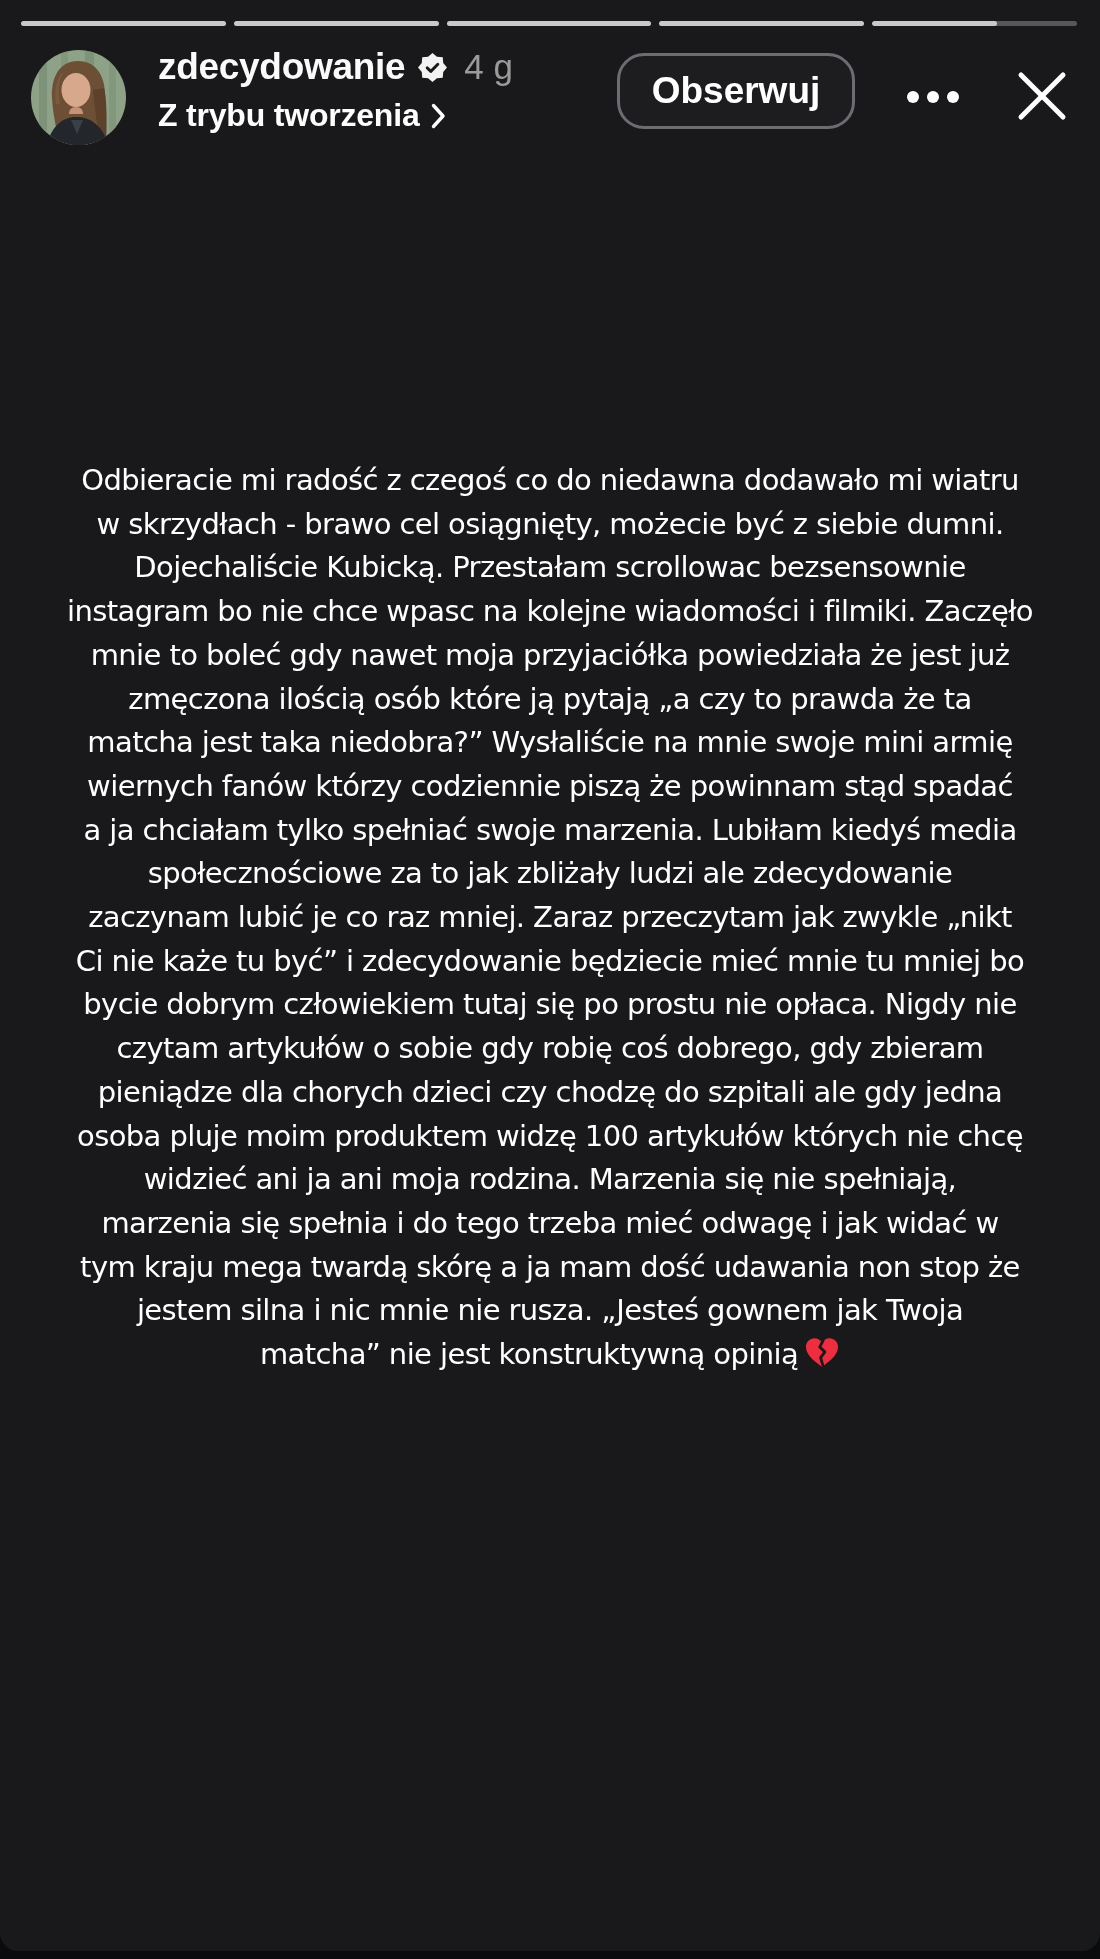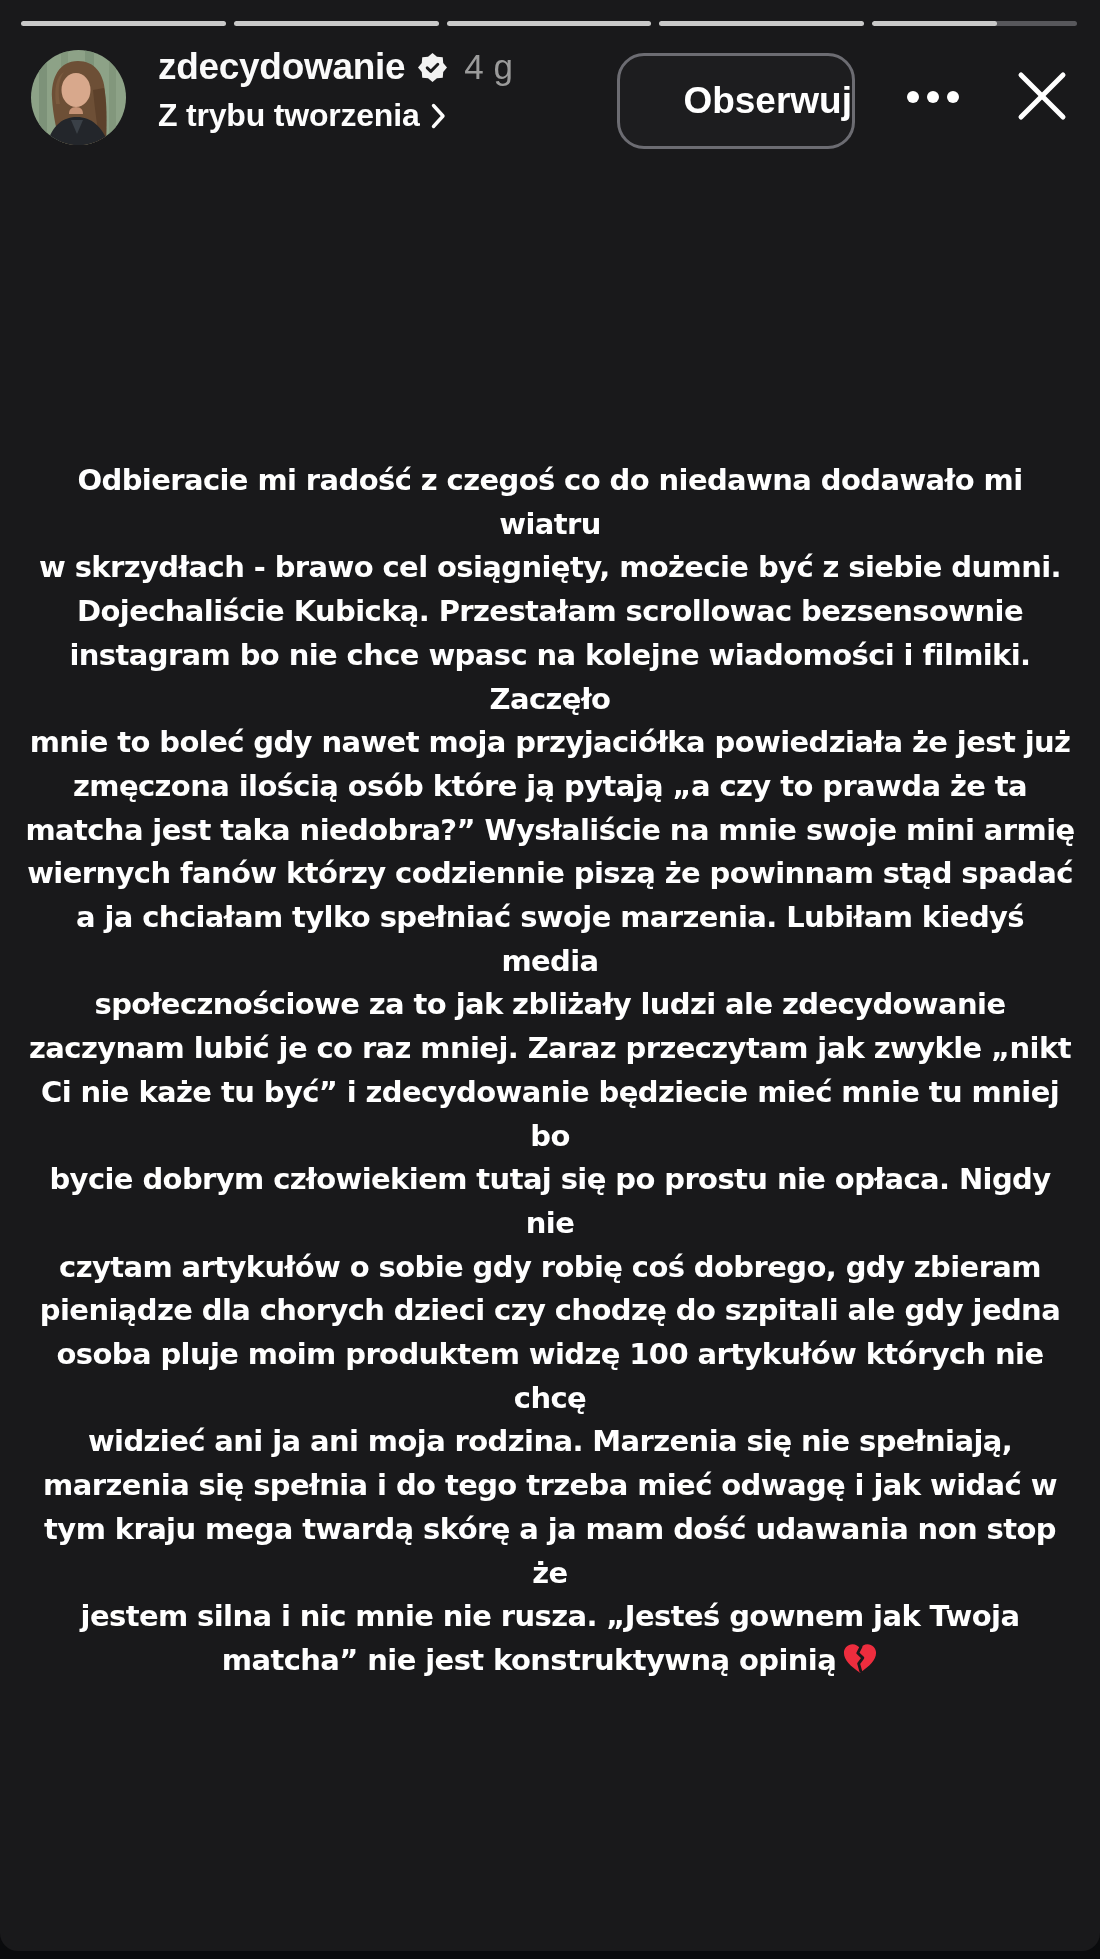--- a/index.html
+++ b/index.html
@@ -12,28 +12,28 @@
   .progress-fill{position:absolute;left:0;top:0;bottom:0;width:61%;background:#c9c9c9;border-radius:3px;}
   
   .avatar-wrap{position:absolute;left:31px;top:50px;width:95px;height:95px;border-radius:50%;overflow:hidden;}
   .name-block{position:absolute;left:158px;top:46px;}
   .name-row{display:flex;align-items:center;gap:13px;}
   .username{color:#fafafa;font-size:37px;font-weight:700;letter-spacing:-0.3px;}
   .verified{width:29px;height:29px;flex:0 0 auto;}
   .timestamp{color:#9b9b9b;font-size:35px;font-weight:400;margin-left:4px;}
   .subtitle-row{display:flex;align-items:center;gap:11px;margin-top:9px;cursor:pointer;}
   .subtitle{color:#fdfdfd;font-size:32px;font-weight:700;letter-spacing:-0.2px;}
-  .follow-btn{position:absolute;left:617px;top:53px;width:238px;height:96px;border:3px solid #6c6c72;border-radius:27px;background:rgba(255,255,255,0.02);
-    display:flex;align-items:center;justify-content:flex-end;color:#ffffff;font-size:37px;font-weight:600;box-sizing:border-box;cursor:pointer;}
+  .follow-btn{position:absolute;left:617px;top:53px;width:238px;height:76px;border:3px solid #6c6c72;border-radius:27px;background:rgba(255,255,255,0.02);
+    display:flex;align-items:center;justify-content:center;color:#ffffff;font-size:37px;font-weight:600;box-sizing:border-box;cursor:pointer;}
   .more-btn{position:absolute;left:897px;top:73px;width:72px;height:48px;display:flex;align-items:center;justify-content:center;gap:8px;cursor:pointer;background:none;border:none;padding:0;}
   .dot{width:12px;height:12px;border-radius:50%;background:#ffffff;}
   .close-btn{position:absolute;left:1008px;top:62px;width:68px;height:68px;display:flex;align-items:center;justify-content:center;cursor:pointer;background:none;border:none;padding:0;}
   
   .story-text-block{position:absolute;left:24px;right:24px;top:459px;text-align:center;}
-  .story-text{color:#ffffff;font-family:"DejaVu Sans",sans-serif;font-size:29px;font-weight:700;line-height:43.7px;letter-spacing:-0.6px;white-space:pre-line;}
+  .story-text{color:#ffffff;font-family:"DejaVu Sans",sans-serif;font-size:29px;font-weight:400;line-height:43.7px;letter-spacing:-0.6px;white-space:pre-line;}
   .heart-emoji{display:inline-block;vertical-align:-5px;margin-left:6px;}
 </style>
 </head>
 <body>
 
 <div class="story-card">
 
   <div class="progress-row">
     <div class="progress-seg"></div>
     <div class="progress-seg"></div>

